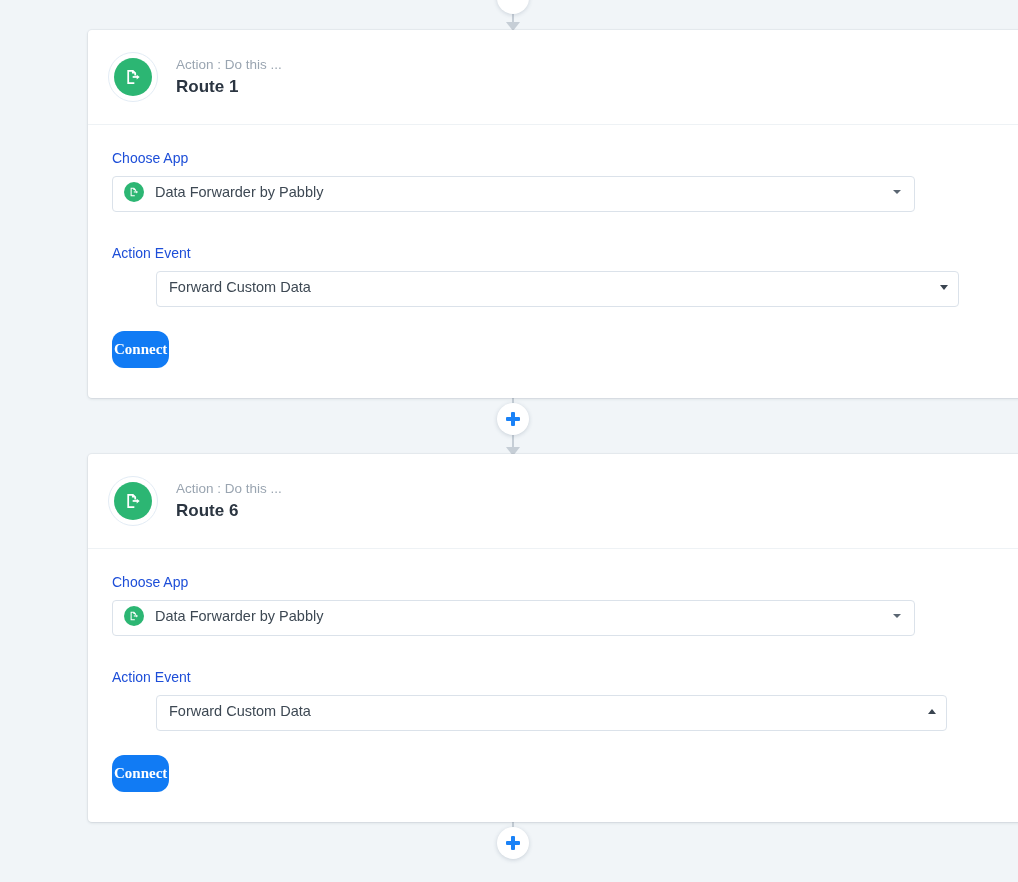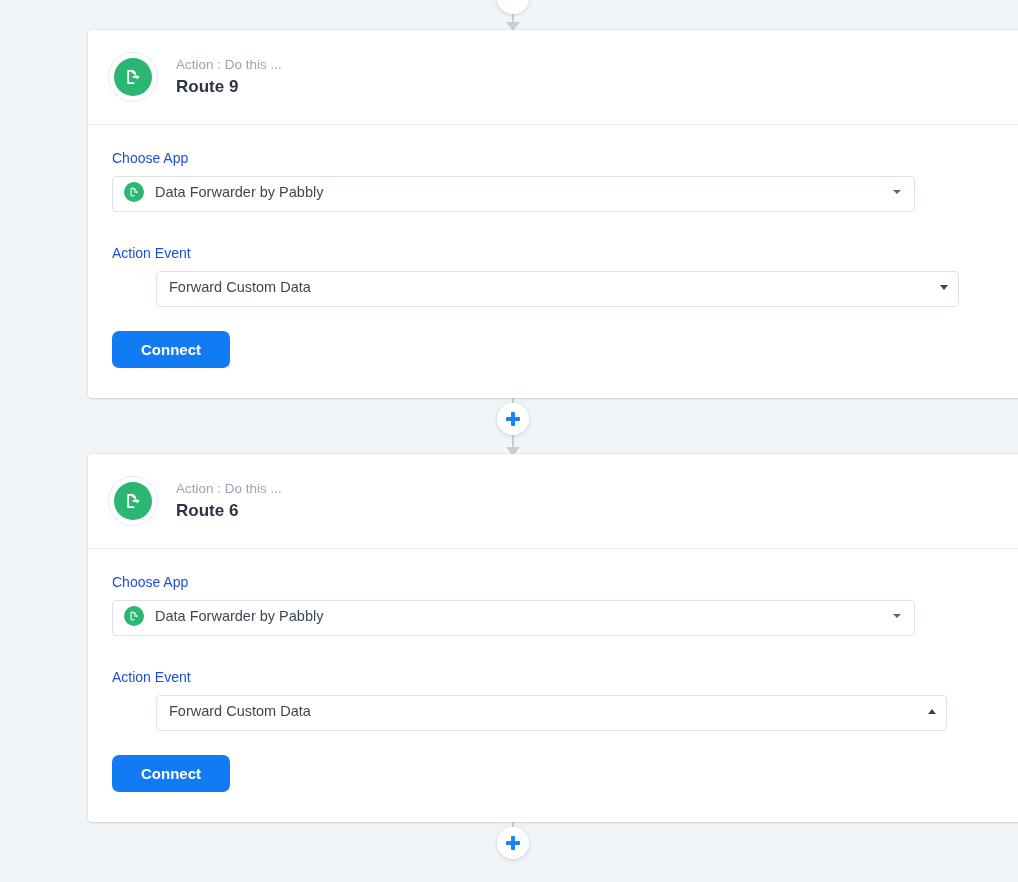--- a/index.html
+++ b/index.html
@@ -213,29 +213,29 @@
   }
   .caret.up {
     border-left: 4.5px solid transparent;
     border-right: 4.5px solid transparent;
     border-bottom: 5px solid #3a4450;
   }
 
   .connect-btn {
     margin-top: 24px;
     height: 37px;
-    padding: 0 29px;
+    padding: 0 2px;
     background: #117bf4;
     color: #ffffff;
     font-size: 15px;
     font-weight: bold;
     border: none;
-    border-radius: 7px;
+    border-radius: 12px;
     cursor: pointer;
-    font-family: Liberation Sans, sans-serif;
+    font-family: Liberation Serif, serif;
     display: inline-flex;
     align-items: center;
   }
 </style>
 </head>
 <body>
 
 <div class="flow">
 
   <div class="top-stub"></div>
@@ -252,21 +252,21 @@
         <div class="disc">
           <svg width="20" height="20" viewBox="0 0 24 24" aria-hidden="true">
             <path d="M5.2 3.6h7.1l3.4 3.4v3.3h-2.1v-2.4h-2.9V5.7H7.3v12.6h6.3v2.1H5.2z" fill="#ffffff"></path>
             <rect x="11.6" y="10.9" width="5.4" height="2.1" fill="#ffffff"></rect>
             <path d="M16.4 9.2l3.6 2.85-3.6 2.85z" fill="#ffffff"></path>
           </svg>
         </div>
       </div>
       <div class="header-text">
         <div class="header-eyebrow">Action : Do this ...</div>
-        <div class="header-title">Route 9</div>
+        <div class="header-title">Route 1</div>
       </div>
       <div class="chev-btn">
         <svg width="16" height="16" viewBox="0 0 16 16" aria-hidden="true">
           <path d="M3.2 10.2L8 5.4l4.8 4.8" fill="none" stroke="#5b6672" stroke-width="1.7" stroke-linecap="round" stroke-linejoin="round"></path>
         </svg>
       </div>
     </div>
 
     <div class="card-body">
       <div class="field-label">Choose App</div>

